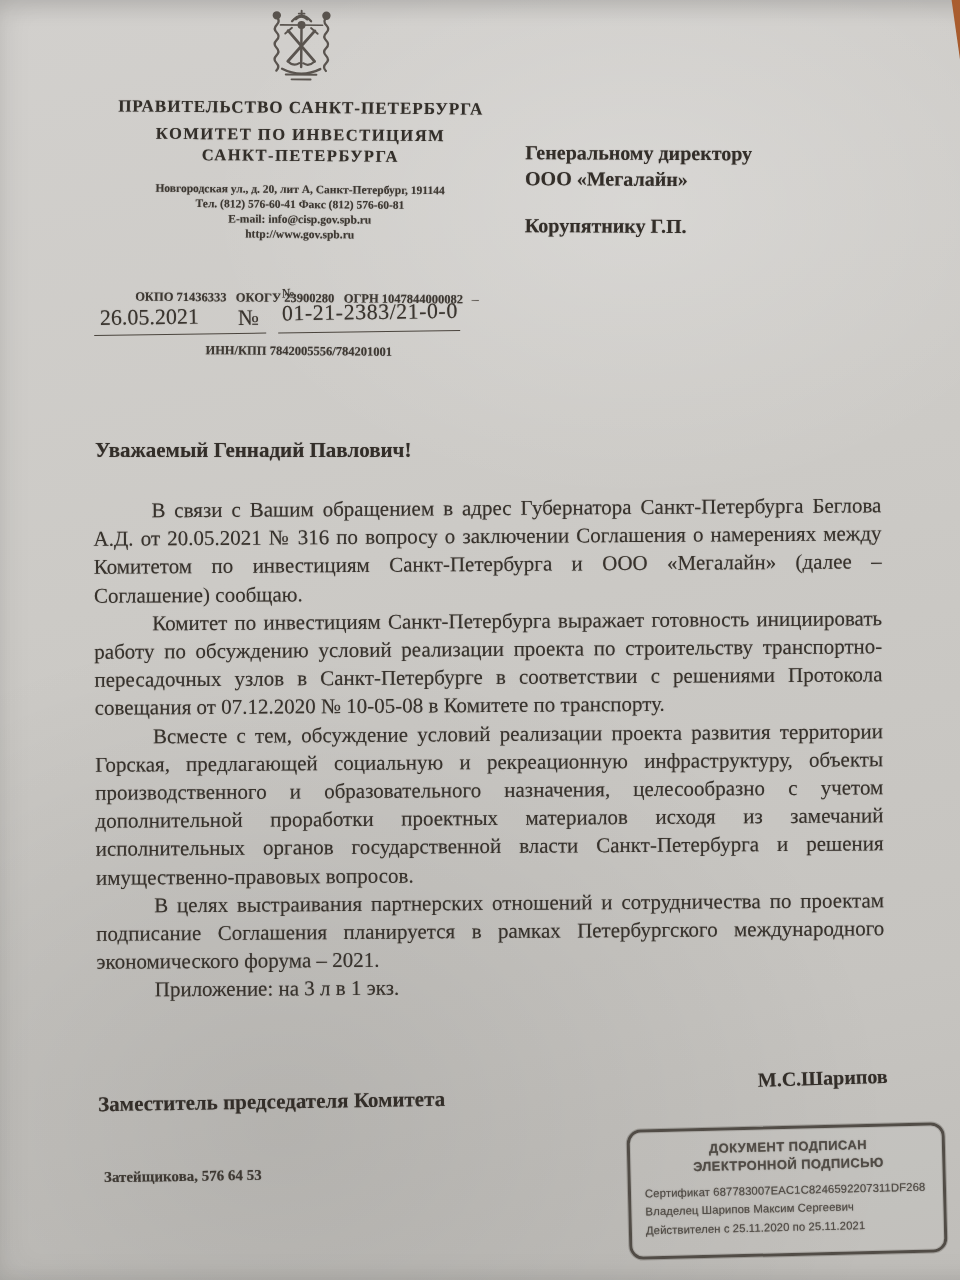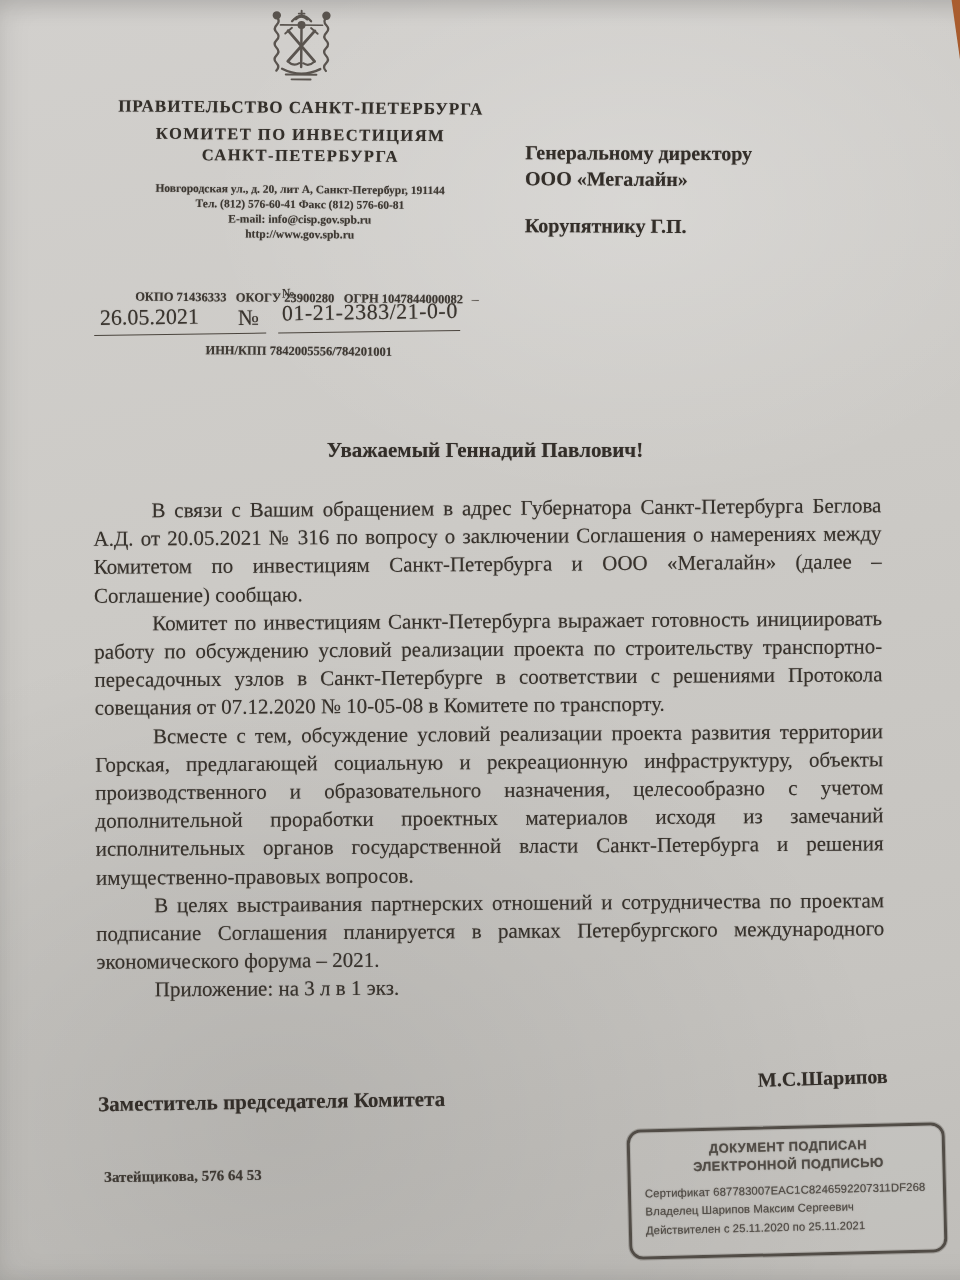--- a/index.html
+++ b/index.html
@@ -53,21 +53,21 @@
   .ref-date{position:absolute;left:0;top:10px;}
   .ref-date-underline{position:absolute;left:-6px;top:40px;width:172px;border-bottom:1.6px solid #4a443d;}
   .ref-no{position:absolute;left:138px;top:12px;}
   .ref-small-no{position:absolute;left:182px;top:-7px;font-size:13px;}
   .ref-number{position:absolute;left:182px;top:8px;letter-spacing:0.5px;}
   .ref-num-underline{position:absolute;left:178px;top:40px;width:182px;border-bottom:1.6px solid #4a443d;}
   .ref-mark{position:absolute;left:372px;top:2px;font-size:14px;color:#4a443d;}
 
   
   .salutation{
-    position:absolute;left:95px;top:438px;width:780px;text-align:center;
+    position:absolute;left:95px;top:438px;width:780px;text-align:left;
     font-weight:bold;font-size:21px;color:#332e29;
   }
   .letter-body{
     position:absolute;left:95px;top:494px;width:788px;
     font-size:21px;line-height:28.2px;text-align:justify;color:#37322c;
     transform:rotate(-0.4deg);
   }
   .letter-body p{margin:0;text-indent:58px;}
   .attachment{margin-top:29px;text-indent:58px;}
 

